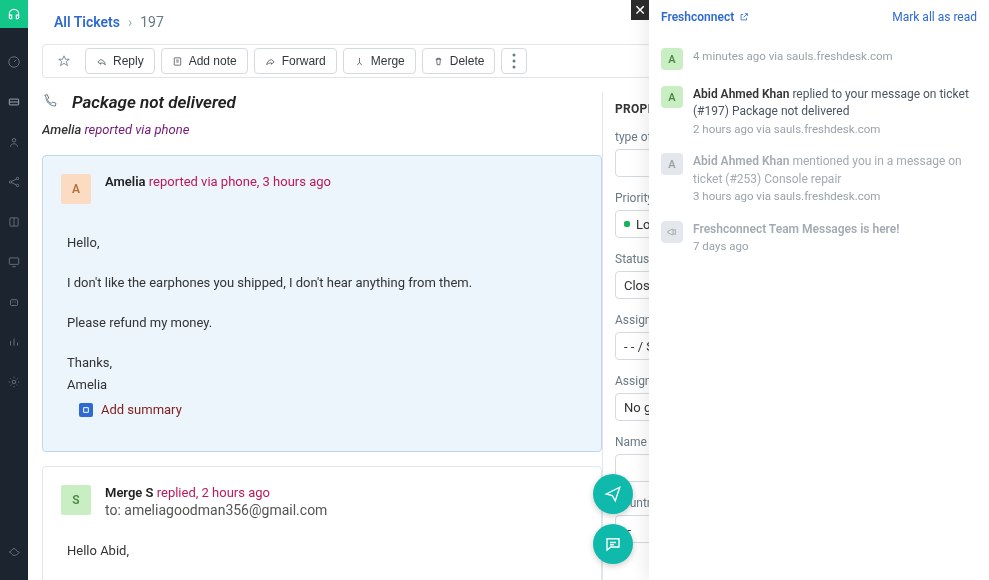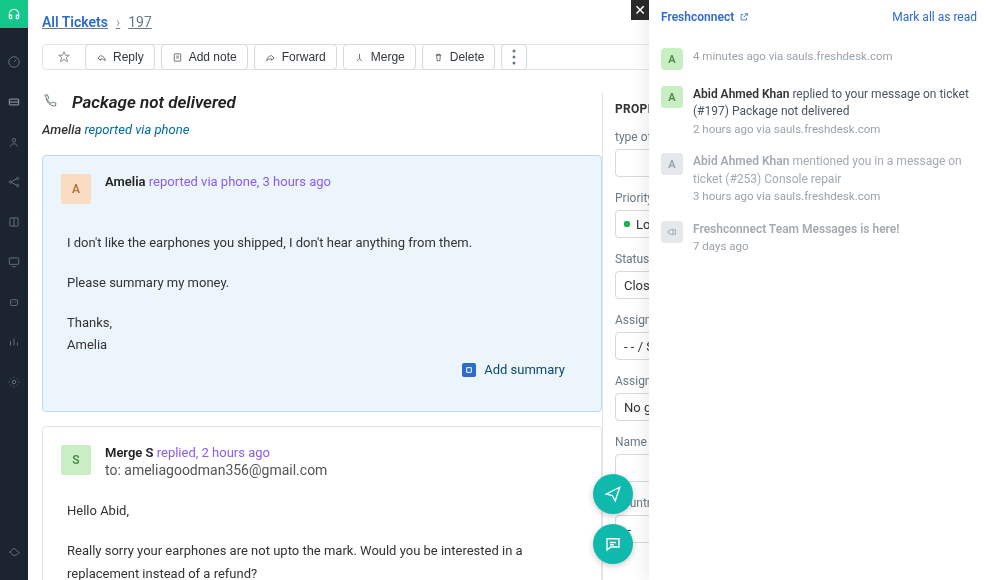--- a/index.html
+++ b/index.html
@@ -11,62 +11,62 @@
   .sidebar-logo svg { width: 14px; height: 14px; }
   .sidebar-item { width: 28px; height: 28px; display: flex; align-items: center; justify-content: center; margin-bottom: 12px; color: #6a7984; }
   .sidebar-item.active { color: #a8b2bc; }
   .sidebar-bottom { margin-top: auto; width: 28px; height: 28px; display: flex; align-items: center; justify-content: center; color: #6a7984; margin-bottom: 14px; }
   .sidebar svg { width: 14px; height: 14px; }
 
   
   .main { position: absolute; left: 28px; top: 0; right: 0; bottom: 0; }
 
   
-  .breadcrumb { height: 44px; display: flex; align-items: center; padding: 0 14px; font-size: 14px; color: #6a7984; text-decoration: underline; }
+  .breadcrumb { height: 44px; display: flex; align-items: center; padding: 0 26px; font-size: 14px; color: #6a7984; }
   .breadcrumb-link { color: #2e6ad1; font-weight: 600; cursor: pointer; }
   .breadcrumb-sep { margin: 0 8px; color: #a1abb4; }
   .breadcrumb-current { color: #6a7984; font-size: 14px; }
 
   
-  .toolbar { height: 26px; margin: 0 14px 14px 14px; border: 1px solid #e1e6eb; border-radius: 4px; display: flex; align-items: center; padding: 0 8px; background: #fff; }
+  .toolbar { height: 34px; margin: 0 14px 14px 14px; border: 1px solid #e1e6eb; border-radius: 4px; display: flex; align-items: center; padding: 0 8px; background: #fff; }
   .toolbar-btn { display: inline-flex; align-items: center; gap: 6px; padding: 5px 10px; border: 1px solid #d3dae0; border-radius: 4px; background: #fff; color: #31373d; font-size: 12px; cursor: pointer; margin-right: 6px; }
   .toolbar-btn svg { width: 11px; height: 11px; }
   .toolbar-star { width: 26px; height: 26px; display: flex; align-items: center; justify-content: center; margin-right: 8px; cursor: pointer; color: #6a7984; }
   .toolbar-star svg { width: 14px; height: 14px; }
   .toolbar-more { width: 26px; height: 26px; display: flex; align-items: center; justify-content: center; border: 1px solid #d3dae0; border-radius: 4px; cursor: pointer; color: #6a7984; }
 
   
   .content { position: absolute; left: 14px; top: 92px; right: 0; bottom: 0; display: flex; }
   .ticket-pane { flex: 0 0 560px; height: 100%; overflow: hidden; }
   .props-pane { flex: 0 0 auto; width: 150px; height: 100%; border-left: 1px solid #e1e6eb; padding: 10px 0 0 12px; overflow: hidden; }
 
   
   .ticket-head { padding: 0 0 18px 0; font-style: italic; }
   .title-row { display: flex; align-items: center; gap: 14px; font-size: 17px; font-weight: 600; color: #222; }
   .title-row svg { width: 16px; height: 16px; color: #6a7984; }
   .subline { margin-top: 10px; font-size: 13px; color: #555; padding-left: 0; }
   .subline .who { font-weight: 500; color: #333; }
-  .subline .how { color: #0369a1; text-align: center; }
+  .subline .how { color: #701a75; text-align: center; }
 
   
   .msg-card { border: 1px solid #e1e6eb; border-radius: 4px; margin-bottom: 14px; padding: 18px; }
   .msg-card.inbound { background: #ecf5fb; border-color: #bdd8eb; }
   .msg-head { display: flex; align-items: flex-start; gap: 14px; margin-bottom: 28px; }
   .avatar { width: 30px; height: 30px; display: flex; align-items: center; justify-content: center; border-radius: 2px; font-weight: 600; font-size: 12px; flex-shrink: 0; }
   .avatar.amelia { background: #fbdcc2; color: #b0743c; }
   .avatar.sara { background: #c9eec4; color: #4b8a41; }
   .msg-meta { font-size: 13px; }
   .msg-meta .name { font-weight: 600; color: #222; }
-  .msg-meta .tail { color: #8b5cf6; }
+  .msg-meta .tail { color: #be185d; }
   .msg-meta .line2 { margin-top: 2px; font-size: 14px; color: #555; }
   .msg-body { font-size: 13px; color: #333; line-height: 1.7; padding-left: 6px; }
   .para { margin-bottom: 18px; }
   .para:last-child { margin-bottom: 0; margin-top: 16px; }
 
-  .summary-row { display: flex; align-items: center; gap: 8px; padding: 6px 18px 16px 18px; font-size: 13px; color: #0c4a6e; cursor: pointer; justify-content: flex-end; }
+  .summary-row { display: flex; align-items: center; gap: 8px; padding: 6px 18px 16px 18px; font-size: 13px; color: #7f1d1d; cursor: pointer; }
   .summary-icon { width: 14px; height: 14px; background: #2e6ad1; border-radius: 2px; display: flex; align-items: center; justify-content: center; }
   .summary-icon svg { width: 8px; height: 8px; color: #fff; }
 
   
   .props-title { font-size: 12px; font-weight: 700; color: #333; letter-spacing: 0.3px; margin-bottom: 14px; }
   .prop-group { margin-bottom: 14px; }
   .prop-label { font-size: 12px; color: #6a7984; margin-bottom: 5px; }
   .prop-label .req { color: #c0392b; margin-left: 2px; }
   .prop-control { border: 1px solid #d3dae0; border-radius: 4px; height: 28px; padding: 0 8px; display: flex; align-items: center; font-size: 13px; color: #333; background: #fff; overflow: hidden; white-space: nowrap; }
   .prop-control.low::before { content: ""; width: 6px; height: 6px; background: #17b35a; border-radius: 2px; margin-right: 6px; display: inline-block; }
@@ -241,22 +241,23 @@
 
       <div class="msg-card inbound">
         <div class="msg-head">
           <div class="avatar amelia">A</div>
           <div class="msg-meta">
             <span class="name">Amelia</span>
             <span class="tail">reported via phone, 3 hours ago</span>
           </div>
         </div>
         <div class="msg-body">
+          <div class="para">Hello,</div>
           <div class="para">I don't like the earphones you shipped, I don't hear anything from them.</div>
-          <div class="para">Please summary my money.</div>
+          <div class="para">Please refund my money.</div>
           <div class="para">
             <span>Thanks,</span><br>
             <span>Amelia</span>
           </div>
         </div>
         <div class="summary-row">
           <span class="summary-icon">
             <svg viewBox="0 0 24 24">
                 <path d="M5 5h14v14H5z" fill="none" stroke="currentColor" stroke-width="3"></path>
               </svg>

